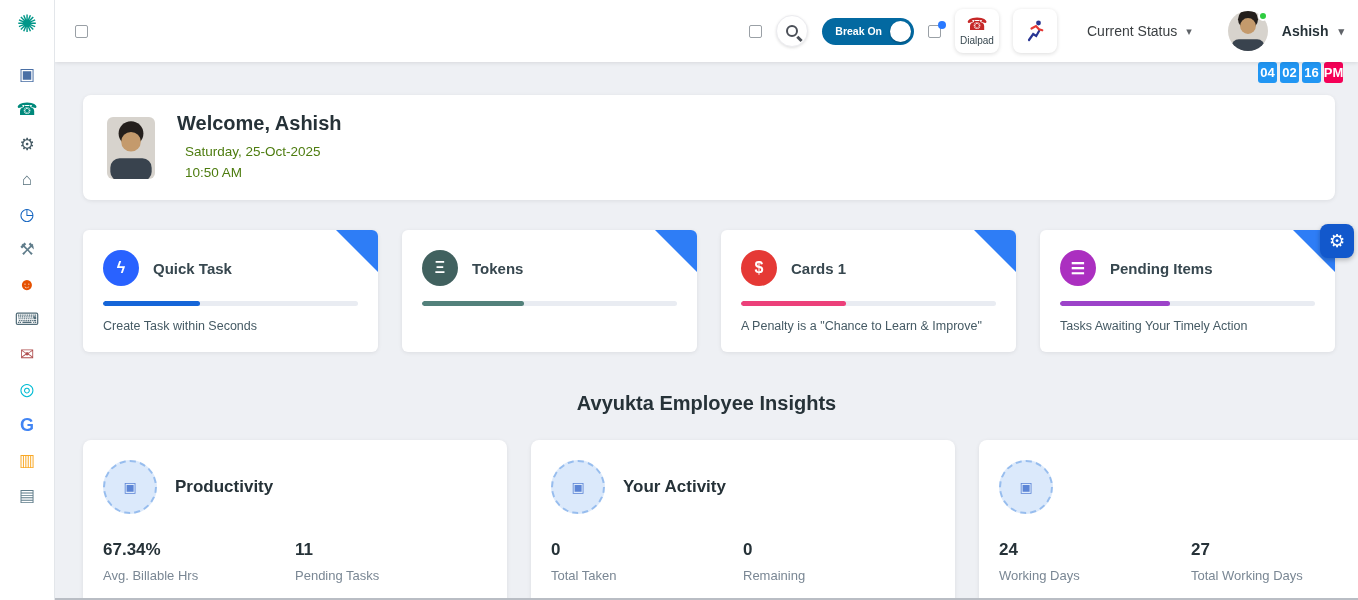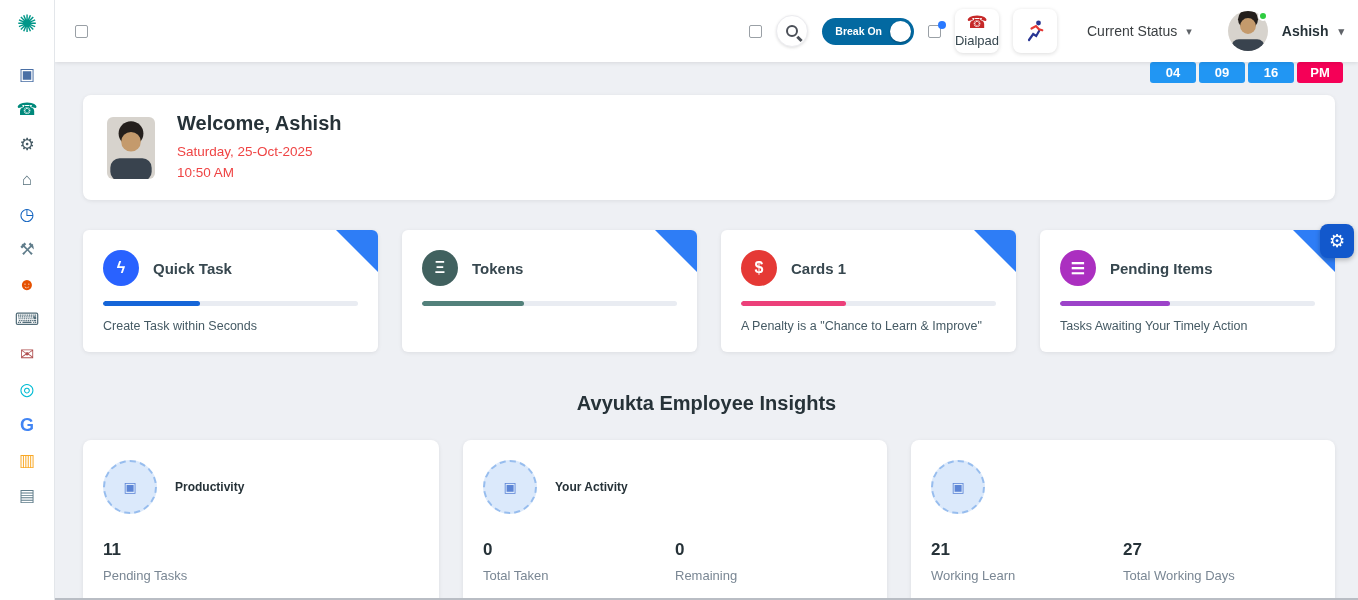--- a/index.html
+++ b/index.html
@@ -31,58 +31,58 @@
   .hdr-right { display:flex; align-items:center; gap:14px; }
   .cbx { width:13px; height:13px; border:1.6px solid #9aa0a6; border-radius:2px; background:#fff; position:relative; cursor:pointer; }
   .cbx .dot { position:absolute; top:-5px; right:-6px; width:8px; height:8px; border-radius:50%; background:#2979ff; }
   .search-btn { width:32px; height:32px; border-radius:50%; background:#fff; border:1px solid #ececf0; box-shadow:0 1px 3px rgba(0,0,0,.12); display:flex; align-items:center; justify-content:center; cursor:pointer; }
   .mag { width:12px; height:12px; border:2px solid #4a4f57; border-radius:50%; position:relative; }
   .mag::after { content:""; position:absolute; width:2.5px; height:6px; background:#4a4f57; left:10px; top:9px; transform:rotate(-45deg); }
   .break-pill { position:relative; height:27px; border-radius:14px; background:#0369a1; color:#fff; font-size:10.5px; font-weight:bold; display:flex; align-items:center; padding:0 32px 0 13px; cursor:pointer; }
   .break-pill .knob { position:absolute; right:3px; top:3px; width:21px; height:21px; border-radius:50%; background:#fff; box-shadow:0 1px 2px rgba(0,0,0,.3); }
   .tool-card { width:44px; height:44px; background:#fff; border-radius:8px; box-shadow:0 1px 4px rgba(0,0,0,.14); display:flex; flex-direction:column; align-items:center; justify-content:center; cursor:pointer; }
   .tool-card .phone { font-size:17px; color:#c62828; line-height:1; }
-  .tool-card .lbl { font-size:13px; color:#37474f; margin-top:2px; }
+  .tool-card .lbl { font-size:10px; color:#37474f; margin-top:2px; }
   .status-dd { display:flex; align-items:center; gap:9px; font-size:14px; color:#3c4043; cursor:pointer; margin-left:16px; }
   .chev { font-size:11px; color:#5f6368; }
   .avatar-wrap { position:relative; width:40px; height:40px; margin-left:22px; cursor:pointer; }
   .avatar-wrap svg { width:40px; height:40px; border-radius:50%; display:block; }
   .avatar-wrap .status-dot { position:absolute; top:0px; right:0px; width:10px; height:10px; border-radius:50%; background:#2ecc40; border:2px solid #fff; }
   .user-dd { display:flex; align-items:center; gap:10px; font-size:14px; font-weight:bold; color:#263238; cursor:pointer; }
   
   .clock { position:absolute; top:62px; right:15px; display:flex; gap:3px; z-index:4; }
-  .tile { width:46px; height:21px; border-radius:3px; background:#2196f3; color:#fff; font-weight:bold; font-size:13px; display:flex; align-items:center; justify-content:center; }
+  .tile { width:19px; height:21px; border-radius:3px; background:#2196f3; color:#fff; font-weight:bold; font-size:13px; display:flex; align-items:center; justify-content:center; }
   .tile.pm { background:#f50057; }
   
   .welcome-card {
     position:absolute; left:83px; top:95px; width:1252px; height:105px;
     background:#fff; border-radius:8px; box-shadow:0 1px 4px rgba(0,0,0,.08);
     display:flex; align-items:center; gap:22px; padding:0 24px;
   }
   .welcome-photo { width:48px; height:62px; border-radius:6px; overflow:hidden; flex:none; }
   .welcome-photo svg { width:48px; height:62px; display:block; }
   .welcome-title { font-size:20px; font-weight:bold; color:#263238; margin-bottom:7px; }
-  .welcome-sub { font-size:13.5px; color:#ef4444; line-height:1.55; }
+  .welcome-sub { font-size:13.5px; color:#4d7c0f; line-height:1.55;margin-left:8px; }
   
   .quick-row { position:absolute; left:83px; top:230px; width:1252px; display:grid; grid-template-columns:repeat(4,1fr); gap:24px; }
   .qcard { position:relative; background:#fff; border-radius:6px; box-shadow:0 1px 4px rgba(0,0,0,.08); height:122px; padding:20px; overflow:hidden; cursor:pointer; }
   .qc-head { display:flex; align-items:center; gap:14px; }
   .qc-icon { width:36px; height:36px; border-radius:50%; color:#fff; font-size:16px; font-weight:bold; display:flex; align-items:center; justify-content:center; flex:none; }
   .qc-title { font-size:15px; font-weight:bold; color:#37474f; }
   .qc-track { margin-top:15px; height:5px; border-radius:3px; background:#e9ecf2; overflow:hidden; }
   .qc-fill { height:100%; border-radius:3px; }
   .qc-sub { margin-top:13px; font-size:12.5px; color:#455a64; white-space:nowrap; }
   .ribbon { position:absolute; top:0; right:0; width:0; height:0; border-top:42px solid #2e7df6; border-left:42px solid transparent; }
   
   .insights-heading { position:absolute; top:392px; left:55px; right:0; text-align:center; font-size:20px; font-weight:bold; color:#263238; }
   .insights-row { position:absolute; left:83px; top:440px; width:1252px; display:grid; grid-template-columns:repeat(3,1fr); gap:24px; }
   .icard { background:#fff; border-radius:8px; box-shadow:0 1px 4px rgba(0,0,0,.08); height:200px; padding:20px 20px 0 20px; }
   .ic-head { display:flex; align-items:center; gap:18px; }
   .ic-circle { width:54px; height:54px; border-radius:50%; background:#dbe9fb; border:2px dashed #97bdee; display:flex; align-items:center; justify-content:center; color:#5c85d6; font-size:14px; flex:none; }
-  .ic-title { font-size:12px; font-weight:bold; color:#263238; }
+  .ic-title { font-size:17px; font-weight:bold; color:#263238; }
   .ic-stats { display:flex; margin-top:26px; }
   .stat { width:192px; }
   .stat-value { font-size:17px; font-weight:bold; color:#263238; margin-bottom:8px; }
   .stat-label { font-size:13px; color:#7a8794; }
   .ic-footer { margin-top:16px; border-bottom:2px solid #ececf0; position:relative; height:2px; }
   .ic-footer .active { position:absolute; left:0; top:-1px; height:3px; width:112px; background:#e53935; }
   
   .gear-fab { position:absolute; top:224px; right:4px; width:34px; height:34px; border-radius:8px; background:#1258cc; color:#fff; font-size:18px; display:flex; align-items:center; justify-content:center; box-shadow:0 2px 5px rgba(0,0,0,.25); cursor:pointer; z-index:7; }
   .page-bottom { position:absolute; left:55px; right:0; bottom:0; height:2px; background:#b9bdc4; z-index:8; }
 </style>
@@ -147,21 +147,21 @@
     </span>
     <span class="user-dd">
       <span>Ashish</span>
       <span class="chev">▾</span>
     </span>
   </div>
 </header>
 
 <div class="clock">
   <span class="tile">04</span>
-  <span class="tile">09</span>
+  <span class="tile">02</span>
   <span class="tile">16</span>
   <span class="tile pm">PM</span>
 </div>
 
 <section class="welcome-card">
   <span class="welcome-photo">
     <svg viewBox="0 0 48 60" preserveAspectRatio="xMidYMid slice">
       <rect width="48" height="60" fill="#d7d3cd"></rect>
       <circle cx="24" cy="16" r="12" fill="#241f1c"></circle>
       <circle cx="24" cy="24" r="9.5" fill="#c49a6c"></circle>
@@ -232,20 +232,24 @@
 
 <section class="insights-row">
 
   <div class="icard">
     <div class="ic-head">
       <span class="ic-circle">▣</span>
       <span class="ic-title">Productivity</span>
     </div>
     <div class="ic-stats">
       <div class="stat">
+        <div class="stat-value">67.34%</div>
+        <div class="stat-label">Avg. Billable Hrs</div>
+      </div>
+      <div class="stat">
         <div class="stat-value">11</div>
         <div class="stat-label">Pending Tasks</div>
       </div>
     </div>
     <div class="ic-footer">
       <span class="active"></span>
     </div>
   </div>
 
   <div class="icard">
@@ -265,22 +269,22 @@
     </div>
     <div class="ic-footer"></div>
   </div>
 
   <div class="icard">
     <div class="ic-head">
       <span class="ic-circle">▣</span>
     </div>
     <div class="ic-stats">
       <div class="stat">
-        <div class="stat-value">21</div>
-        <div class="stat-label">Working Learn</div>
+        <div class="stat-value">24</div>
+        <div class="stat-label">Working Days</div>
       </div>
       <div class="stat">
         <div class="stat-value">27</div>
         <div class="stat-label">Total Working Days</div>
       </div>
     </div>
     <div class="ic-footer"></div>
   </div>
 
 </section>

